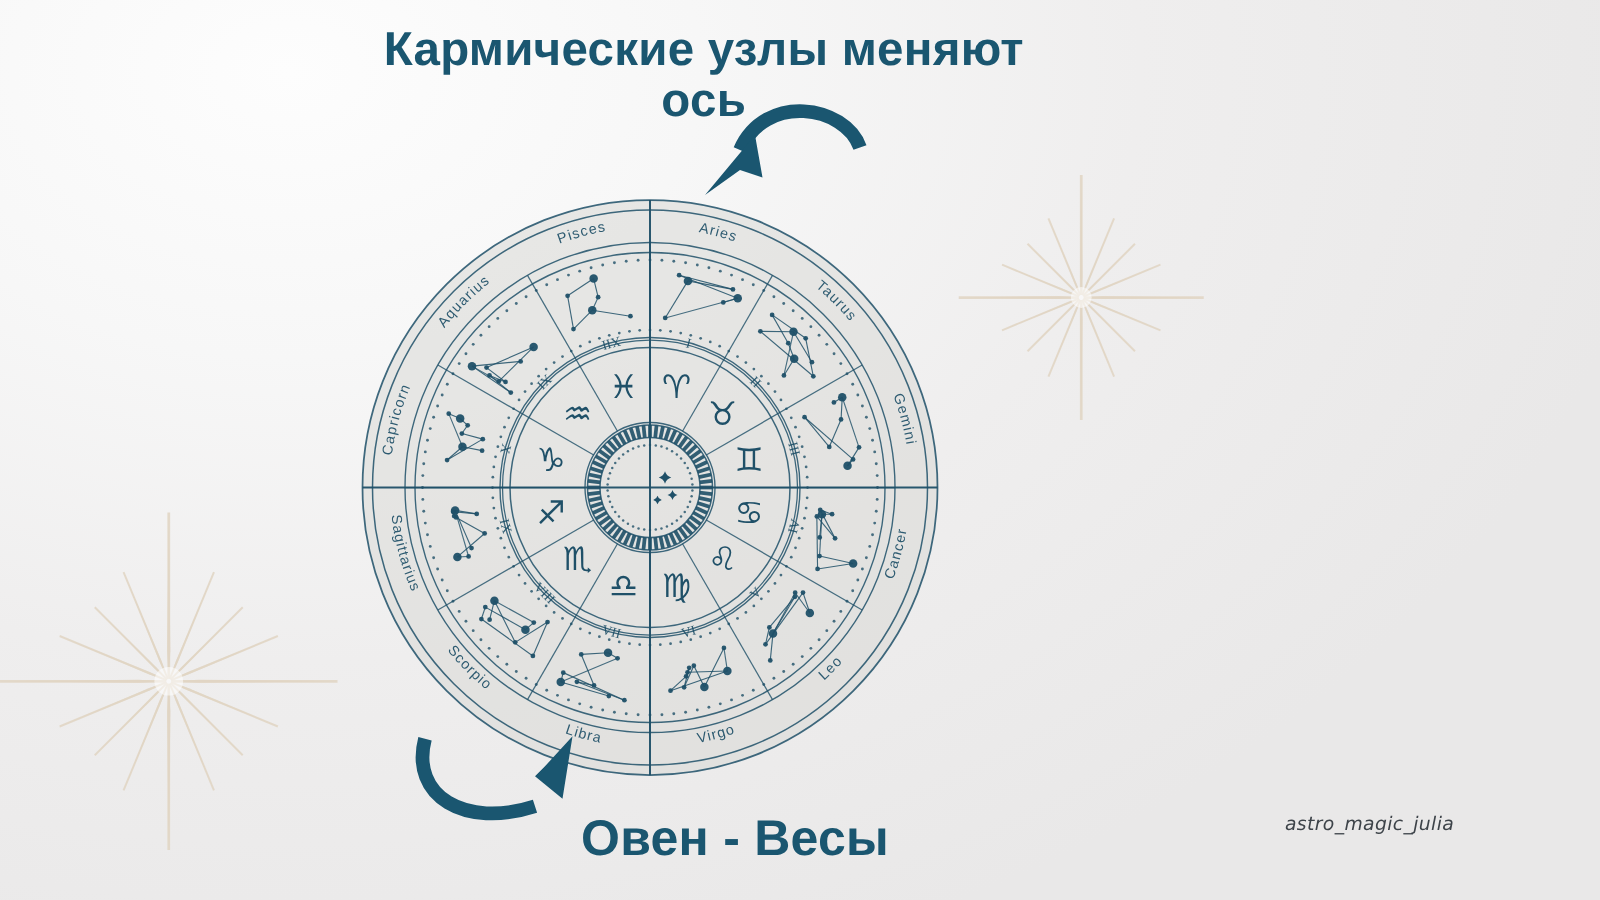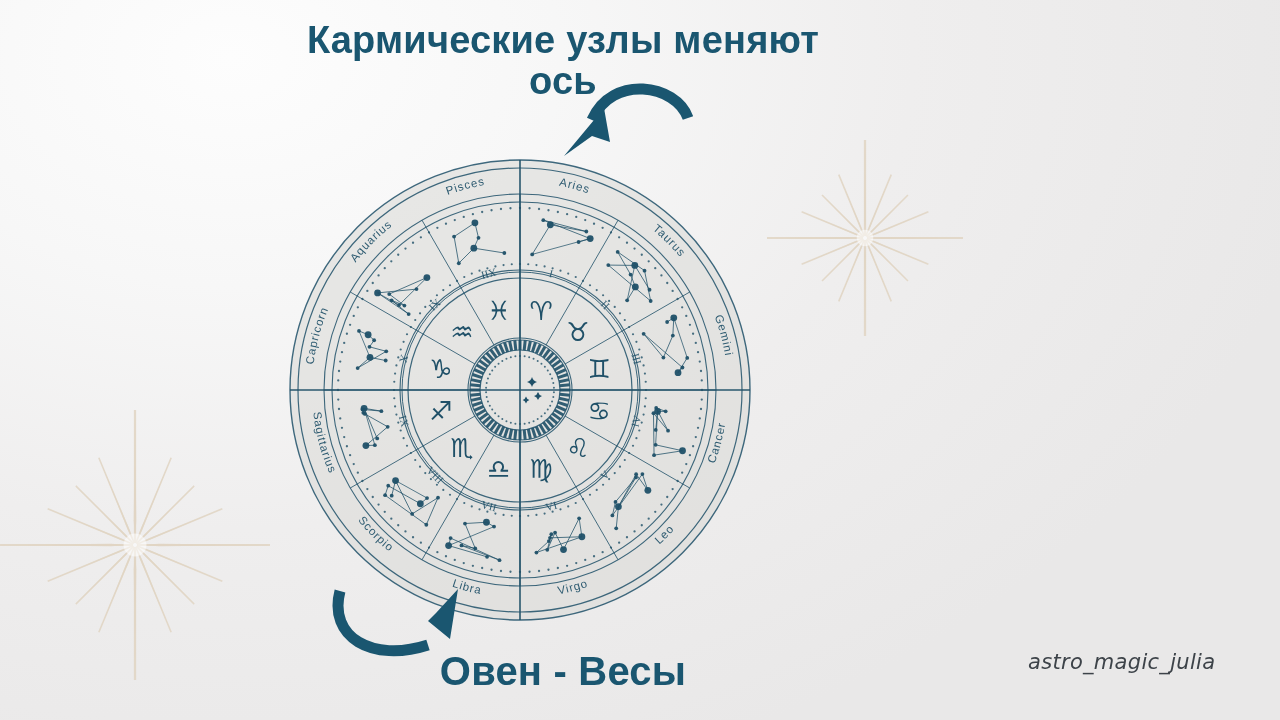--- a/index.html
+++ b/index.html
@@ -54,39 +54,40 @@
   }
   #title-text {
     top: 20px;
     font-size: 38px;
     padding: 0 300px;
     box-sizing: border-box;
   }
   #caption-text {
     top: 650px;
     font-size: 40px;
+    margin-left: 25px;
   }
 
   
   .arrow {
     position: absolute;
     pointer-events: none;
   }
   .arrow svg { display: block; }
   #arrow-top { left: 548px; top: 78px; }
   #arrow-bottom { left: 332px; top: 583px; }
 
   
   #watermark {
     position: absolute;
     left: 1028px;
     top: 650px;
     font-family: "DejaVu Sans", sans-serif;
     font-style: italic;
-    font-size: 21px;
+    font-size: 15px;
     color: #3d4349;
     letter-spacing: 0.3px;
     white-space: nowrap;
   }
 </style>
 </head>
 <body>
 
 <div id="stage">
 

